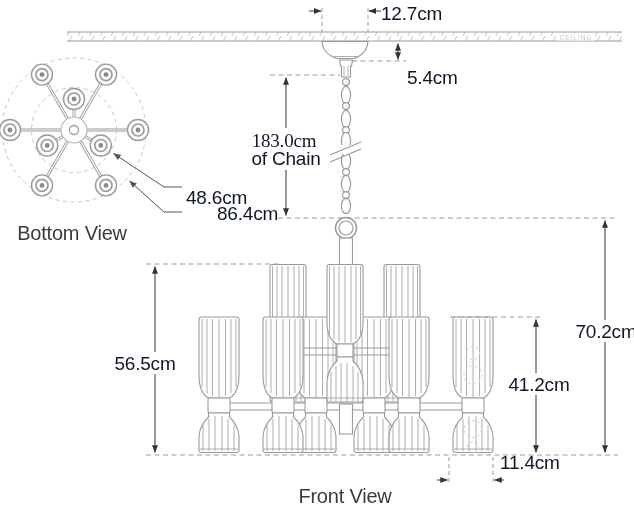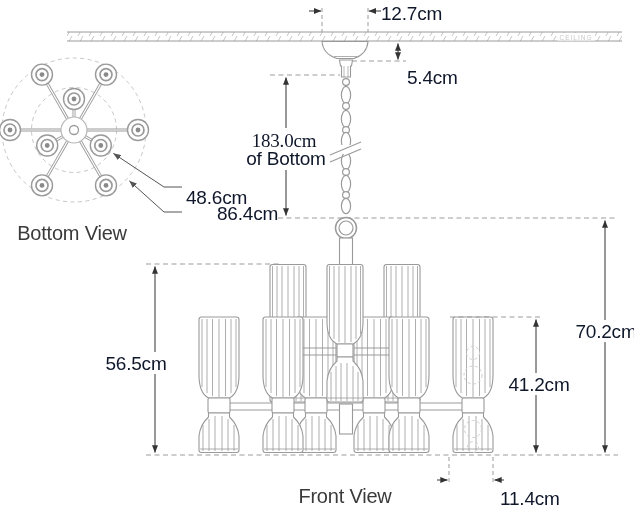--- a/index.html
+++ b/index.html
@@ -269,26 +269,26 @@
     <line x1="605" y1="342" x2="605" y2="452.5" marker-end="url(#arrow)"></line>
 
     <line x1="437" y1="480" x2="447.5" y2="480" marker-end="url(#arrow)"></line>
     <line x1="504" y1="480" x2="494.5" y2="480" marker-end="url(#arrow)"></line>
   </g>
 </svg>
 
 <div class="lbl left" style="left:381px;top:13px;">12.7cm</div>
 <div class="lbl left" style="left:384px;top:77px;margin-left:23px;">5.4cm</div>
 <div class="lbl center" style="left:284px;top:140px;font-family:Liberation Serif, serif;">183.0cm</div>
-<div class="lbl center" style="left:286px;top:158px;">of Bottom</div>
+<div class="lbl center" style="left:286px;top:158px;">of Chain</div>
 <div class="lbl left" style="left:186px;top:197px;">48.6cm</div>
 <div class="lbl left" style="left:186px;top:213px;margin-left:31px;">86.4cm</div>
-<div class="lbl center" style="left:136px;top:363px;">56.5cm</div>
+<div class="lbl center" style="left:145px;top:363px;">56.5cm</div>
 <div class="lbl center" style="left:539px;top:384px;text-align:right;">41.2cm</div>
 <div class="lbl center" style="left:606px;top:331px;">70.2cm</div>
-<div class="lbl left" style="left:500px;top:498px;">11.4cm</div>
+<div class="lbl left" style="left:500px;top:462px;">11.4cm</div>
 
 <div class="lbl center title" style="left:345px;top:496px;">Front View</div>
 <div class="lbl center title" style="left:72px;top:233px;">Bottom View</div>
 
 <div class="ceiling-txt" style="left:576px;top:37px;">CEILING</div>
 
 </div>
 
 </body></html>

